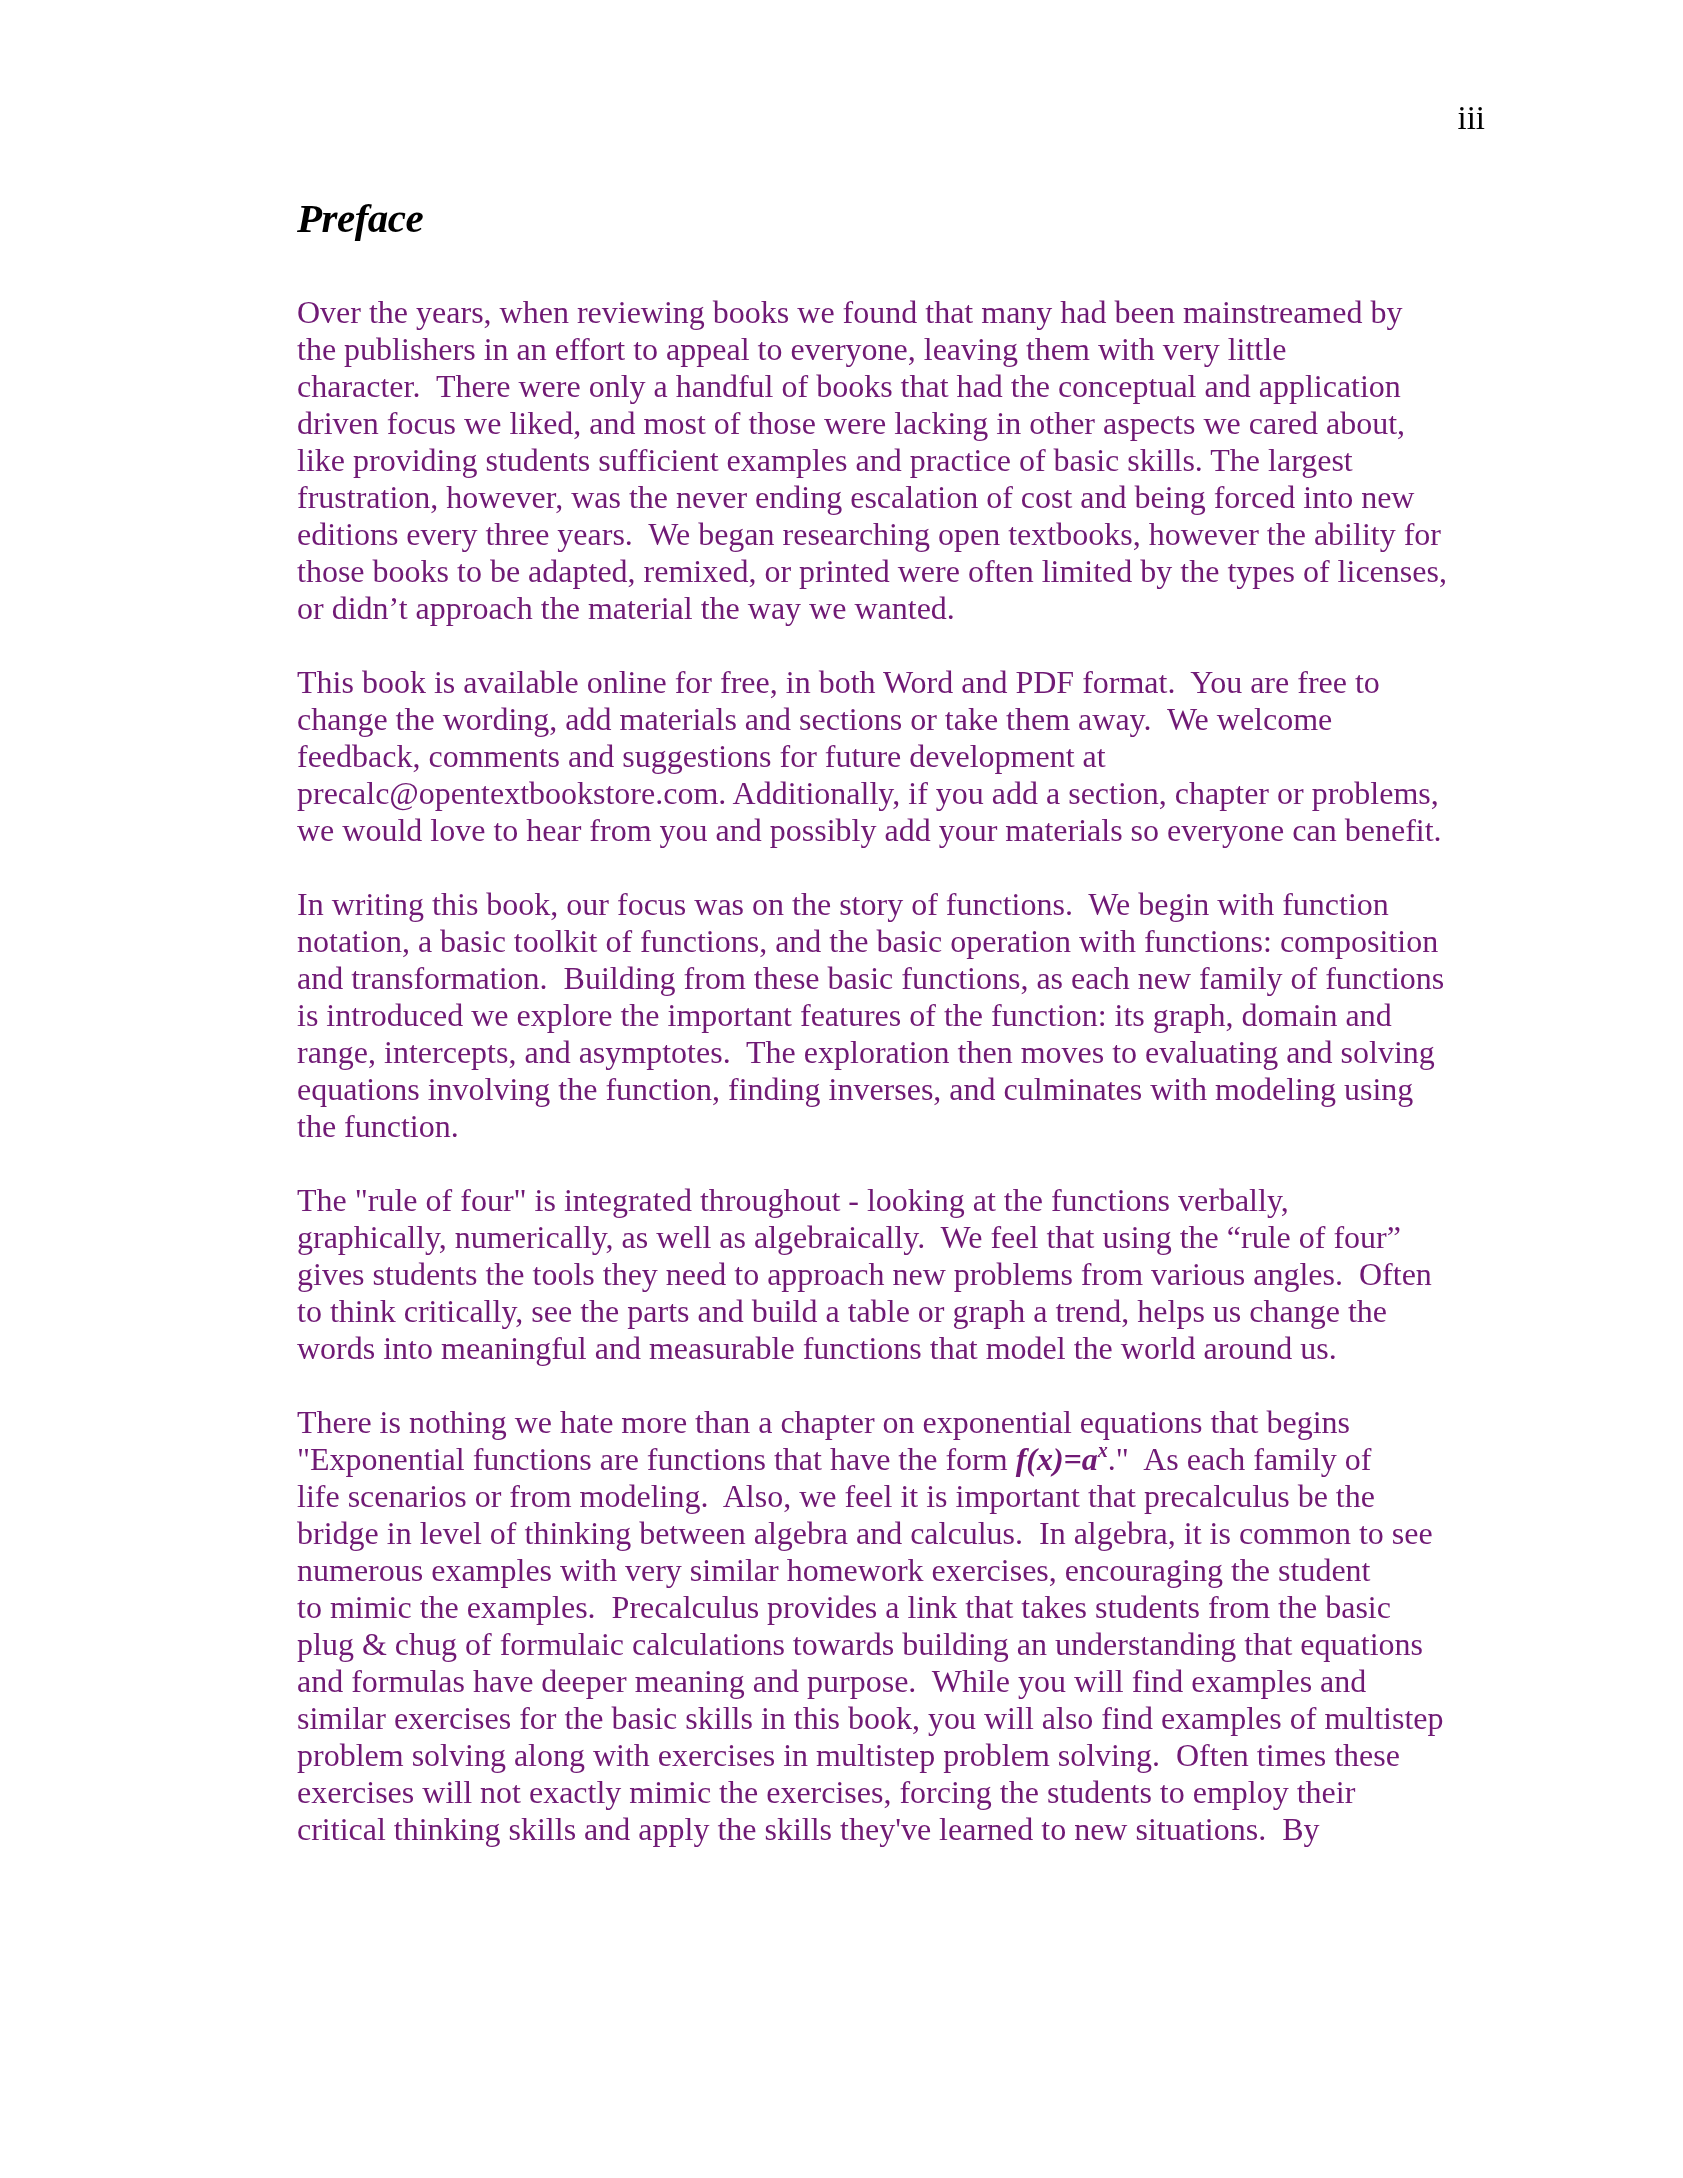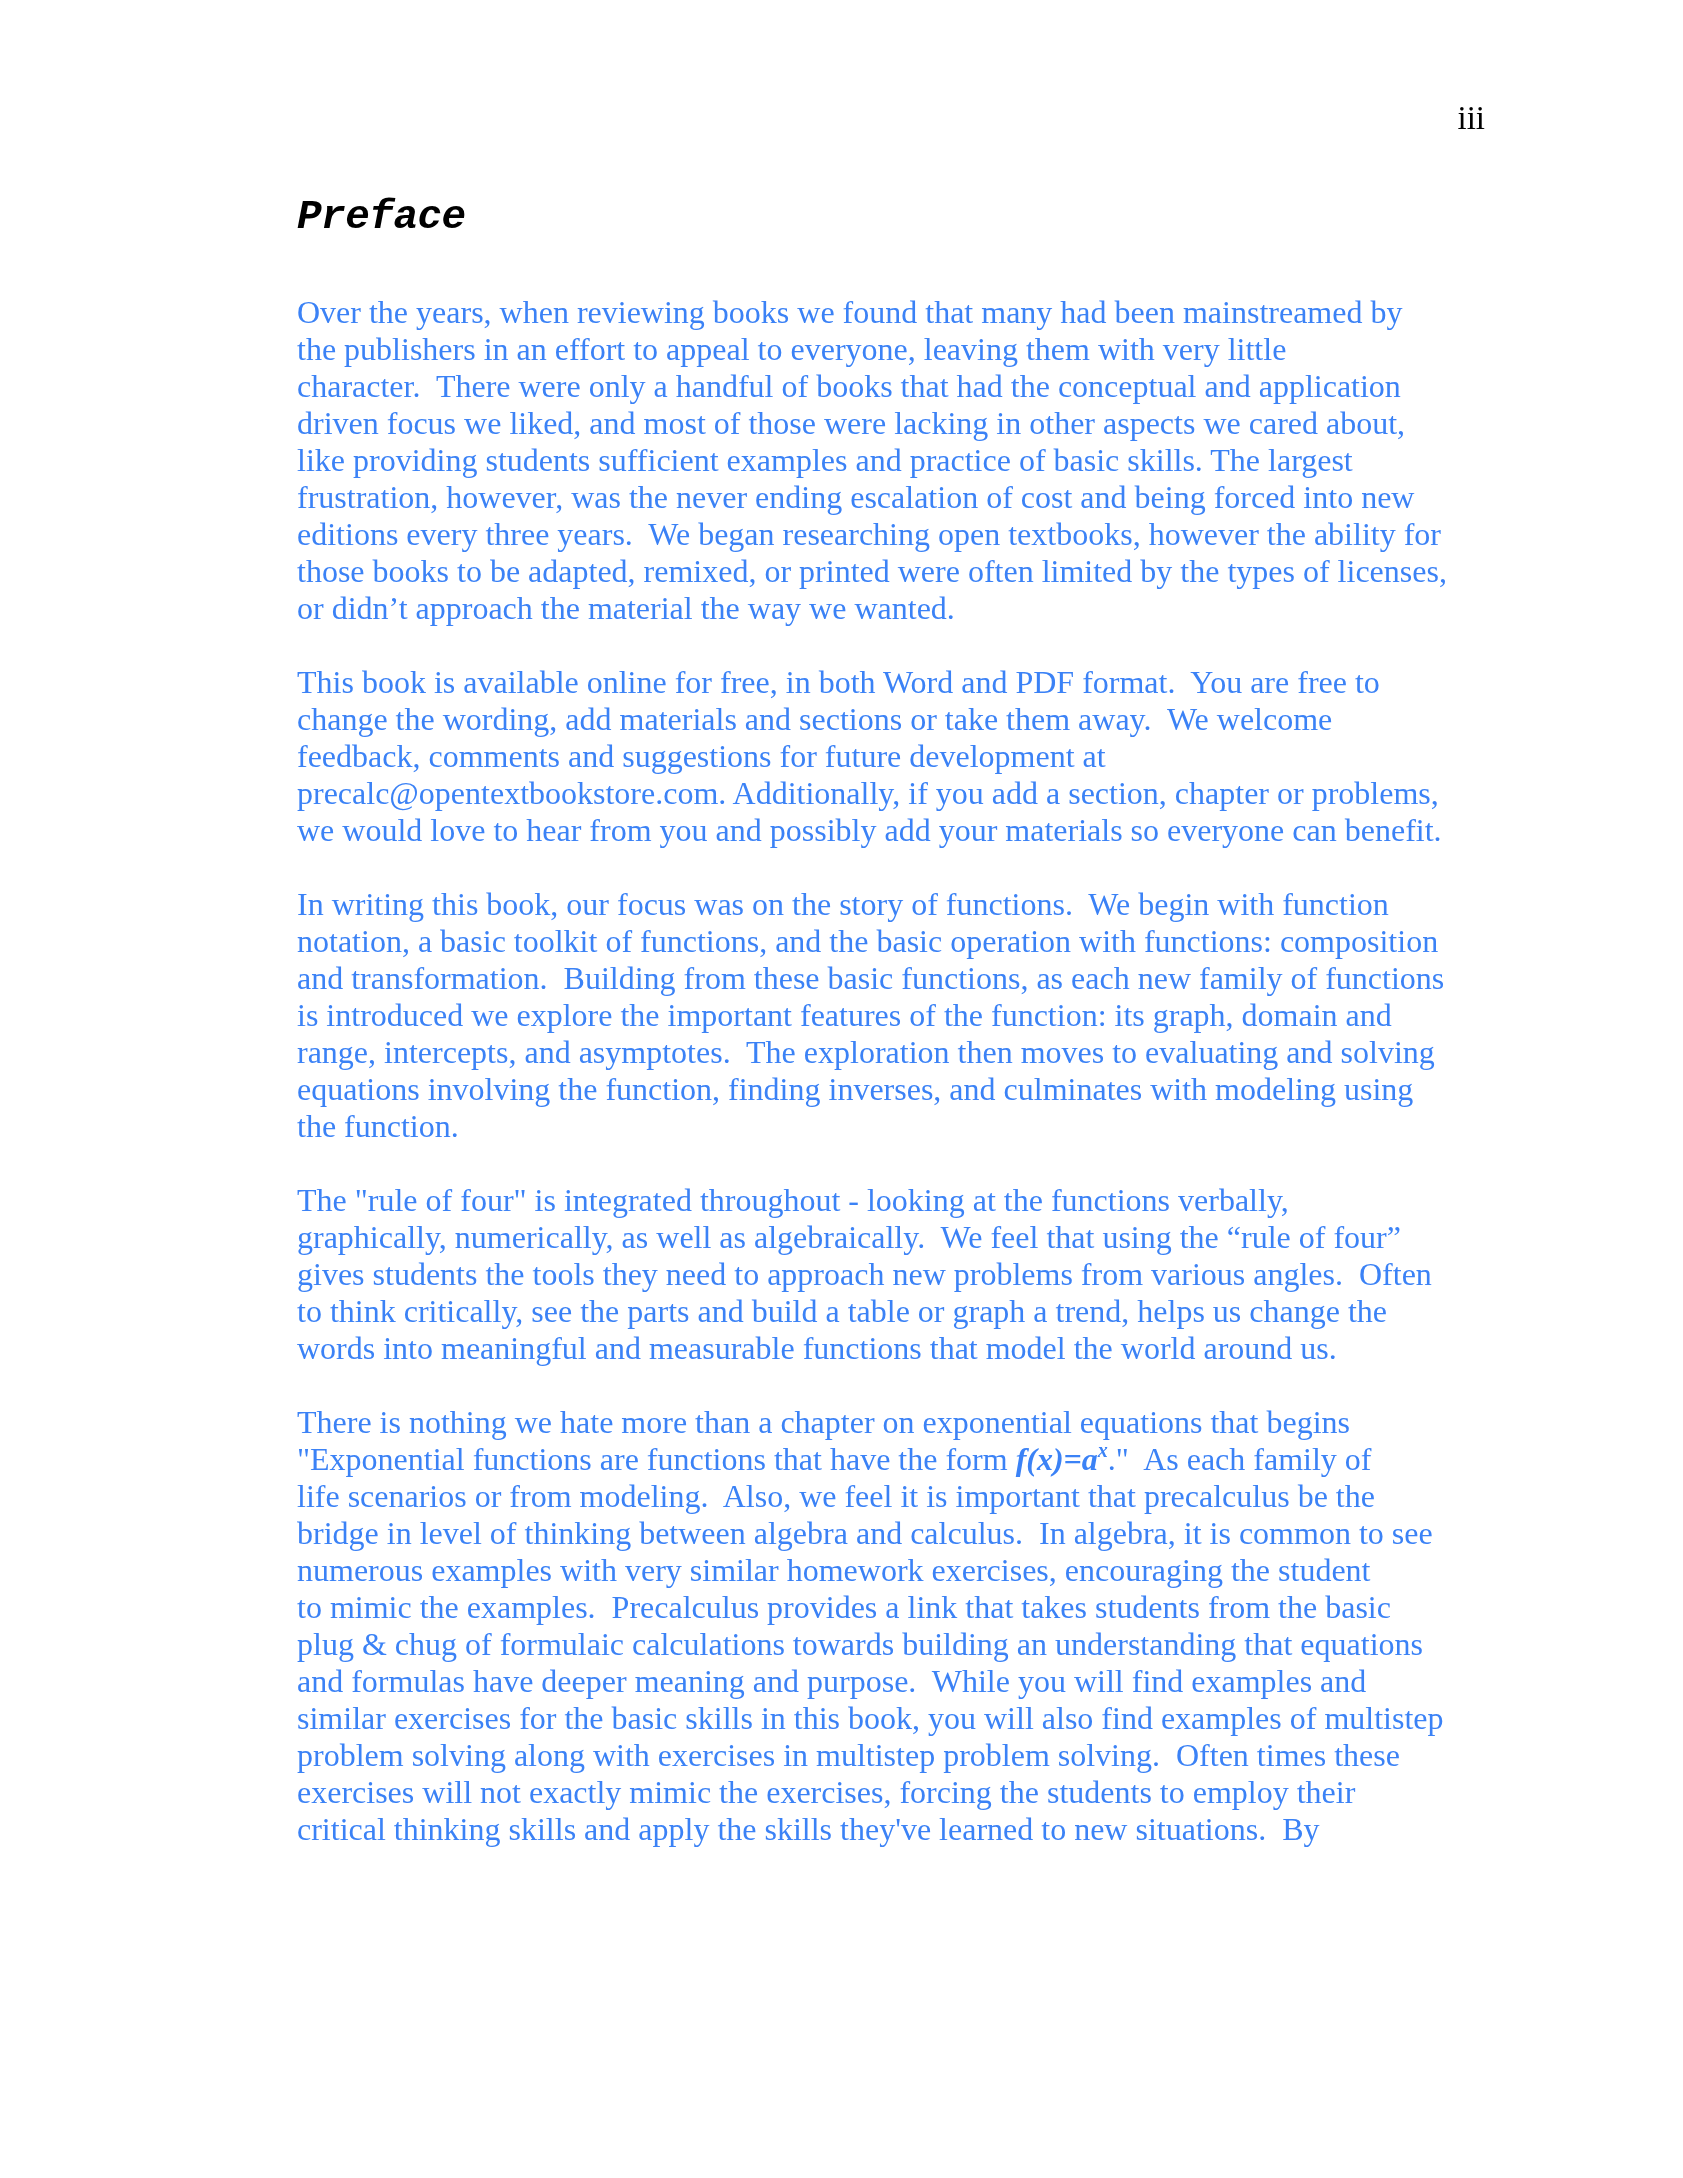--- a/index.html
+++ b/index.html
@@ -4,26 +4,26 @@
 <style>
   html, body { margin: 0; padding: 0; background: #ffffff; }
   body { width: 1683px; height: 2178px; position: relative; overflow: hidden; }
   .page { position: absolute; left: 0; top: 0; width: 1683px; height: 1714px; background: #fff; }
   .page-number {
     position: absolute; left: 1426px; top: 100px; width: 59px; text-align: right;
     font-family: "Liberation Serif", serif; font-size: 33px; color: #000;
   }
   .title {
     position: absolute; left: 297px; top: 194px;
-    font-family: Liberation Mono, monospace; font-weight: bold; font-style: italic;
+    font-family: Liberation Serif, serif; font-weight: bold; font-style: italic;
     font-size: 41px; color: #000; letter-spacing: -0.5px;
   }
   .body-text {
     position: absolute; left: 297px; top: 294px; width: 1188px;
-    font-family: "Liberation Serif", serif; font-size: 32px; line-height: 37px; color: #3b82f6;
+    font-family: "Liberation Serif", serif; font-size: 32px; line-height: 37px; color: #701a75;
   }
   .line { display: block; white-space: pre; height: 37px; }
   .gap { display: block; height: 37px; }
   .math { font-style: italic; font-weight: bold; }
   sup { font-size: 20px; line-height: 0; vertical-align: 13px; font-style: italic; }
 </style>
 </head>
 <body>
 
 <div class="page">

